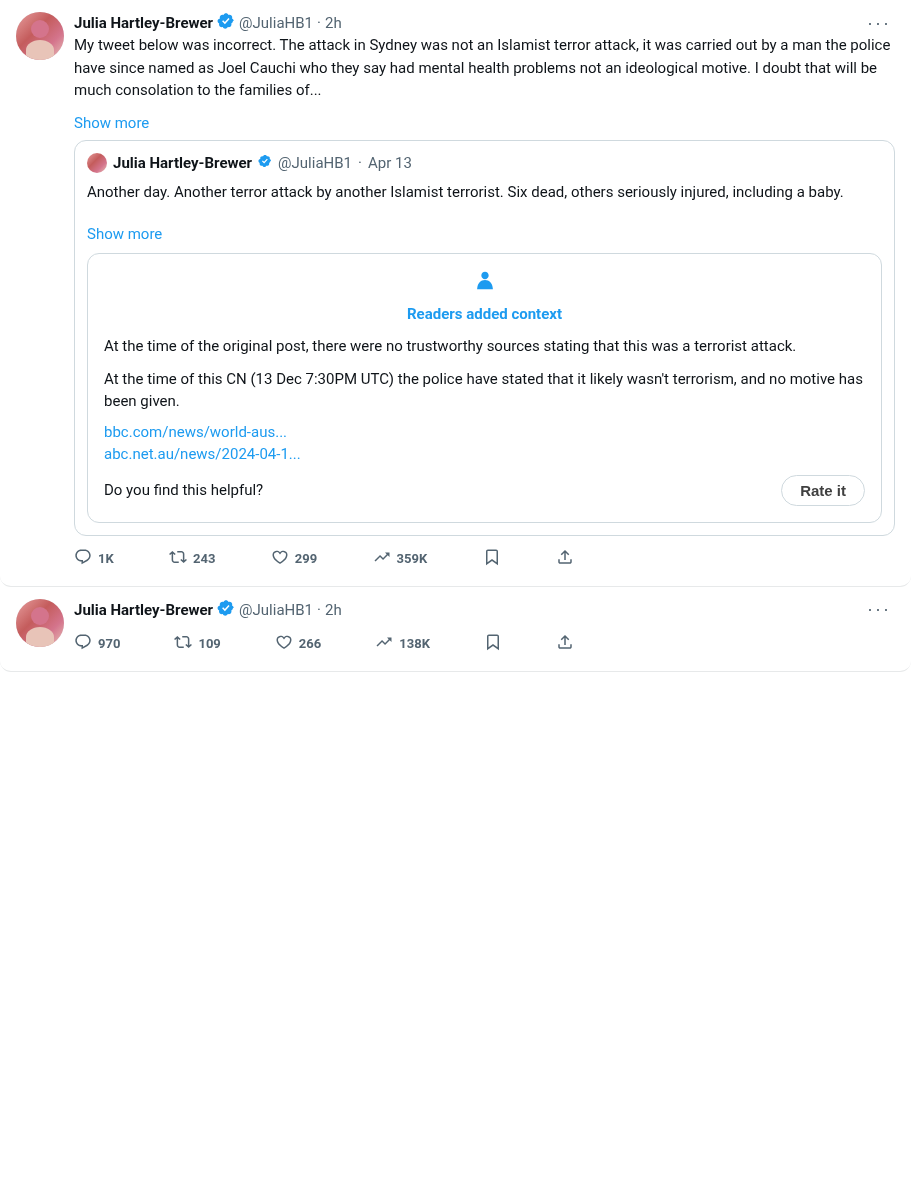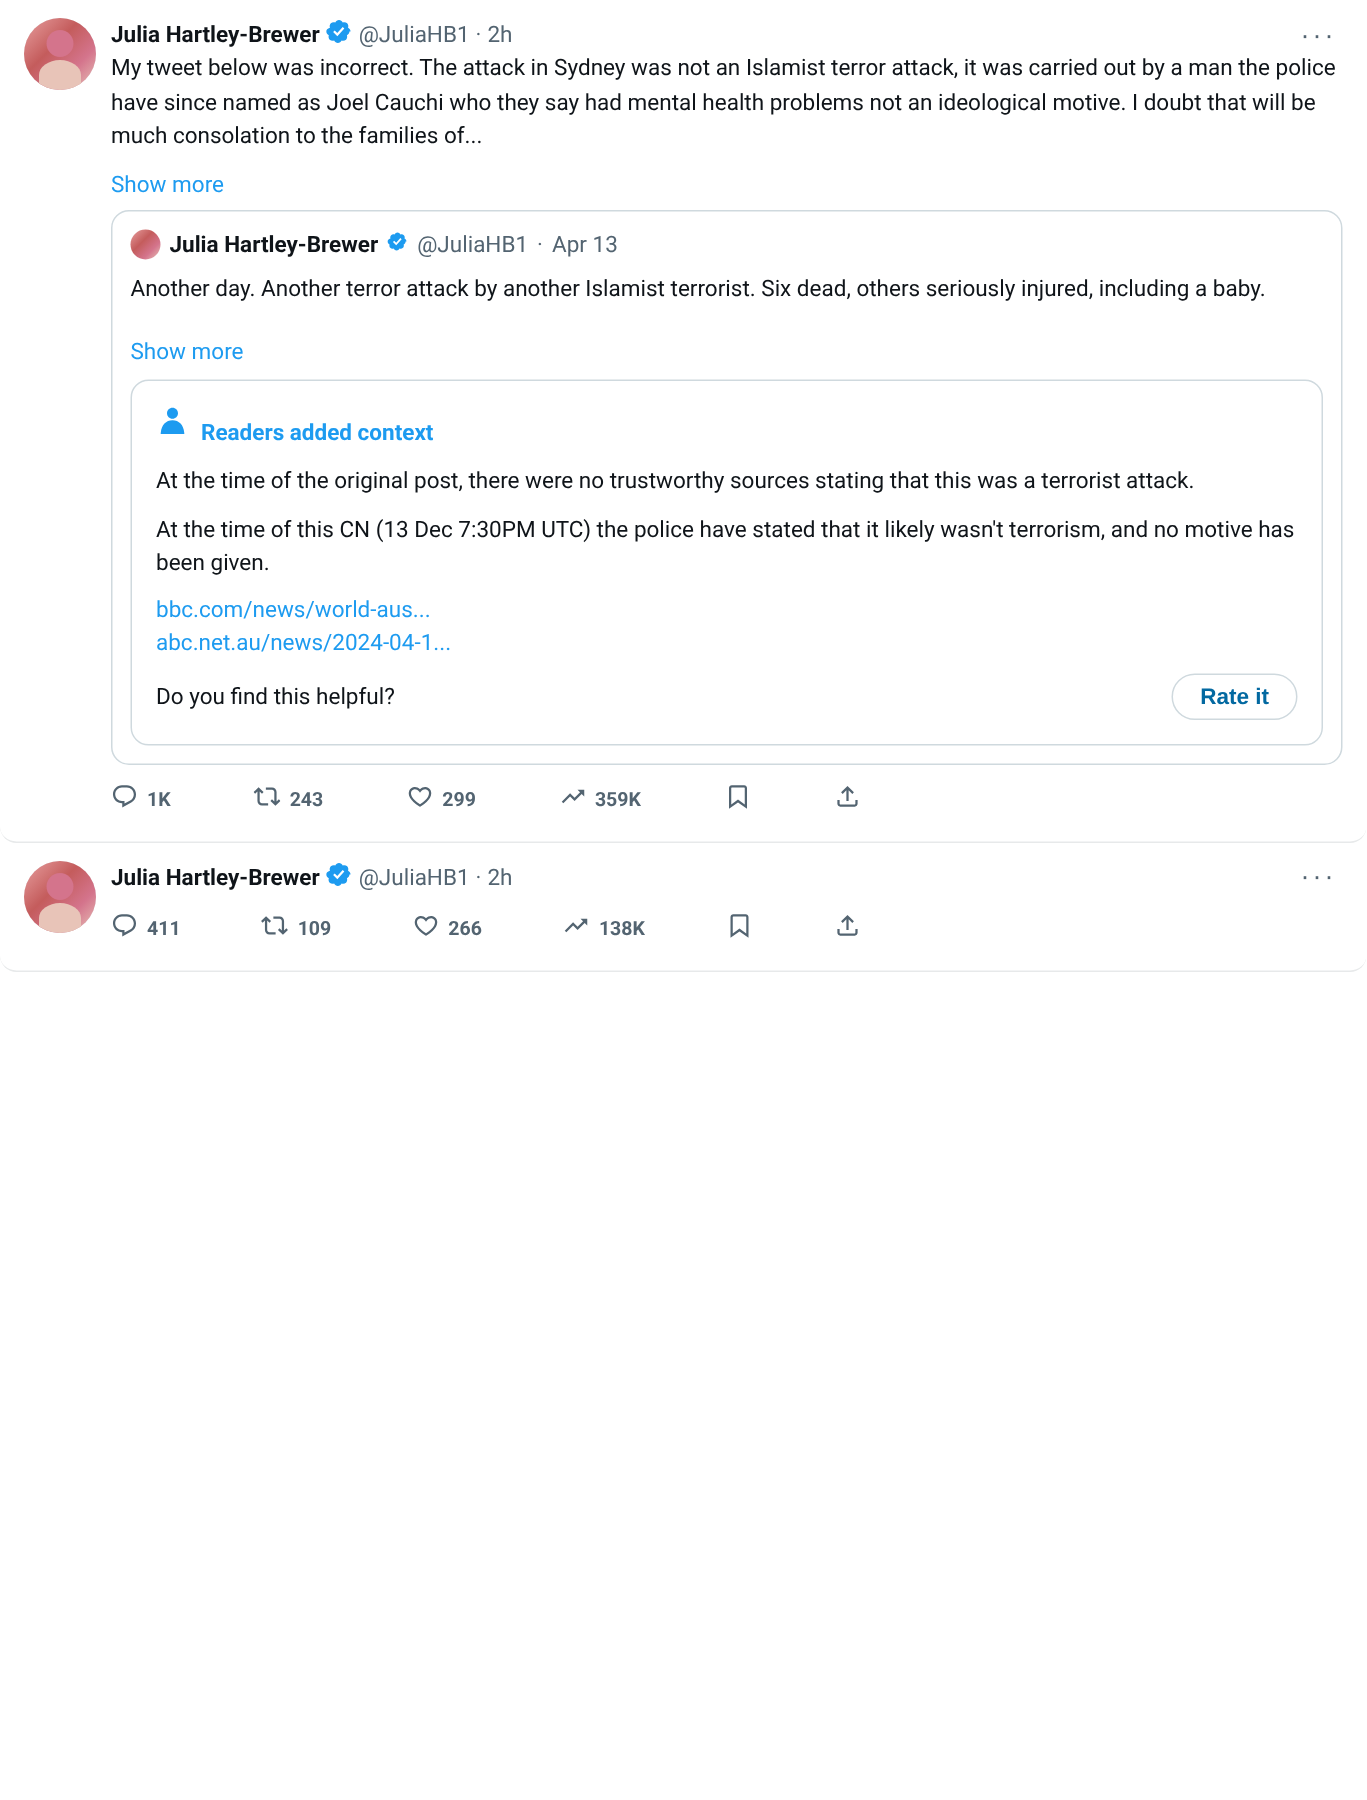--- a/index.html
+++ b/index.html
@@ -154,23 +154,24 @@
     .community-note {
       border: 1px solid #cfd9de;
       border-radius: 12px;
       padding: 16px;
       margin-top: 10px;
       background: #fff;
     }
 
     .community-note-header {
       display: flex;
-      align-items: flex-end;
+      align-items: center;
       gap: 8px;
       margin-bottom: 12px;
+      flex-direction: column;
     }
 
     .community-note-icon {
       color: #1d9bf0;
       font-size: 20px;
     }
 
     .community-note-title {
       font-weight: 700;
       font-size: 15px;
@@ -204,21 +205,21 @@
       font-size: 15px;
       color: #0f1419;
     }
 
     .rate-it-btn {
       border: 1px solid #cfd9de;
       border-radius: 20px;
       padding: 6px 18px;
       font-size: 15px;
       font-weight: 700;
-      color: #0369a1;
+      color: #404040;
       background: #fff;
       cursor: pointer;
     }
 
     .tweet-actions {
       display: flex;
       align-items: center;
       justify-content: space-between;
       margin-top: 12px;
       max-width: 500px;
@@ -423,21 +424,21 @@
 
       <div style="margin-left:0;">
 
         <div class="tweet-actions">
           <div class="action-item">
             <span class="action-icon">
               <svg viewBox="0 0 24 24" style="width:18px;height:18px;fill:#536471;">
                   <path d="M1.751 10c0-4.42 3.584-8 8.005-8h4.366c4.49 0 8.129 3.64 8.129 8.13 0 2.96-1.607 5.68-4.196 7.11l-8.054 4.46v-3.69h-.067c-4.49.1-8.183-3.51-8.183-8.01zm8.005-6c-3.317 0-6.005 2.69-6.005 6 0 3.37 2.77 6.08 6.138 6.01l.351-.01h1.761v2.3l5.087-2.81c1.951-1.08 3.163-3.13 3.163-5.36 0-3.39-2.744-6.13-6.129-6.13H9.756z"></path>
                 </svg>
             </span>
-            <span class="action-count">411</span>
+            <span class="action-count">970</span>
           </div>
           <div class="action-item">
             <span class="action-icon">
               <svg viewBox="0 0 24 24" style="width:18px;height:18px;fill:#536471;">
                   <path d="M4.5 3.88l4.432 4.14-1.364 1.46L5.5 7.55V16c0 1.1.896 2 2 2H13v2H7.5c-2.209 0-4-1.79-4-4V7.55L1.432 9.48.068 8.02 4.5 3.88zM16.5 6H11V4h5.5c2.209 0 4 1.79 4 4v8.45l2.068-1.93 1.364 1.46-4.432 4.14-4.432-4.14 1.364-1.46 2.068 1.93V8c0-1.1-.896-2-2-2z"></path>
                 </svg>
             </span>
             <span class="action-count">109</span>
           </div>
           <div class="action-item">

